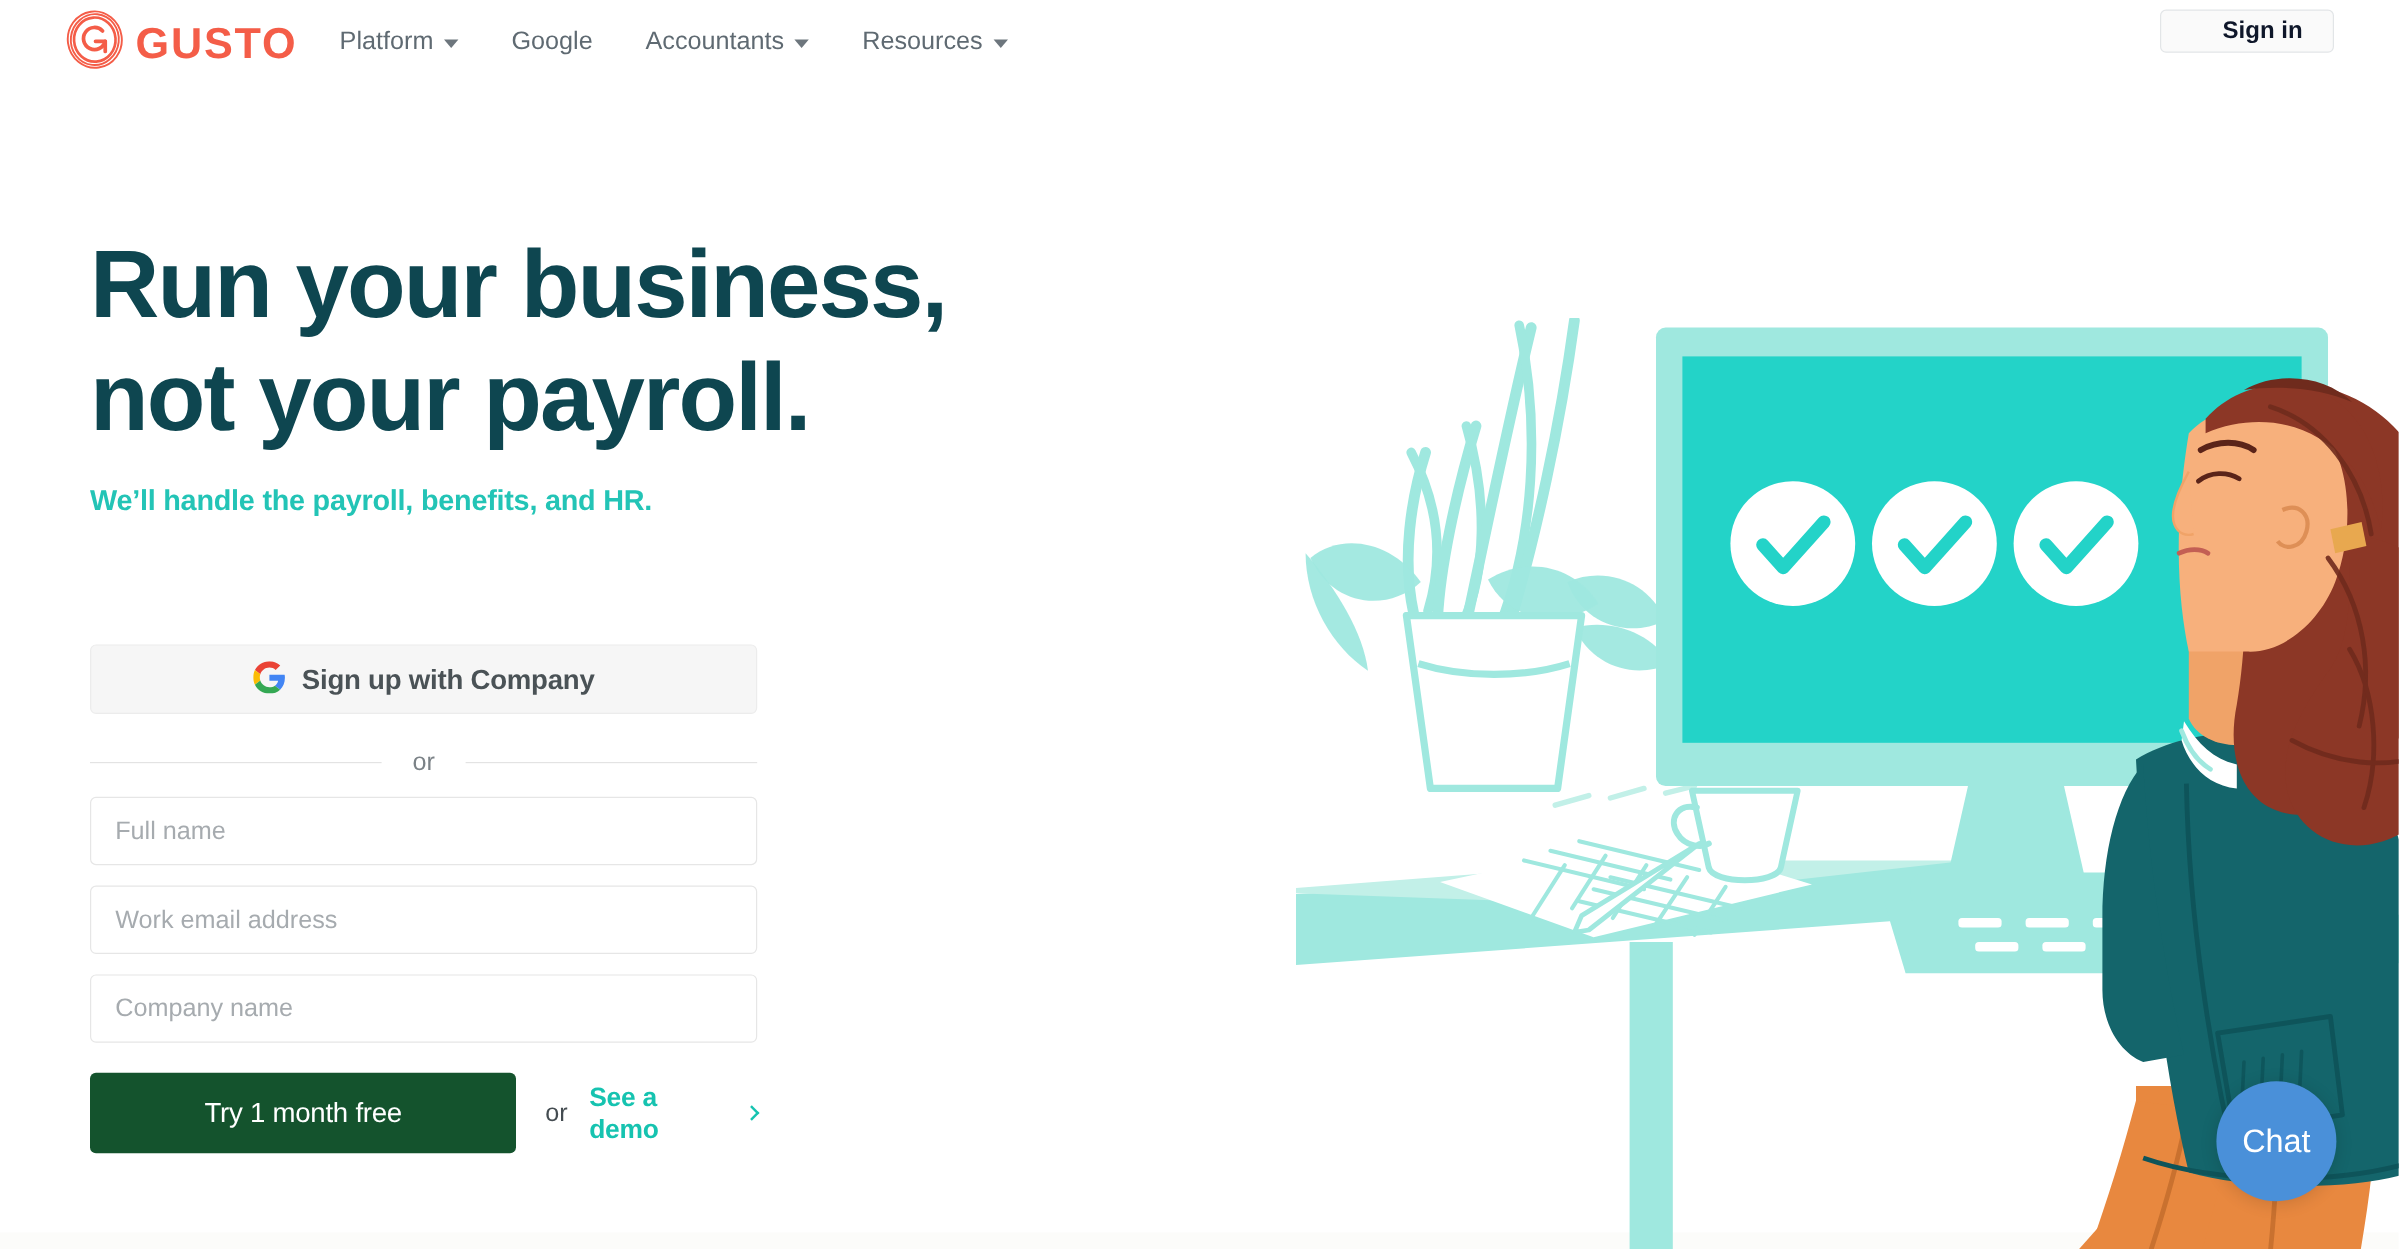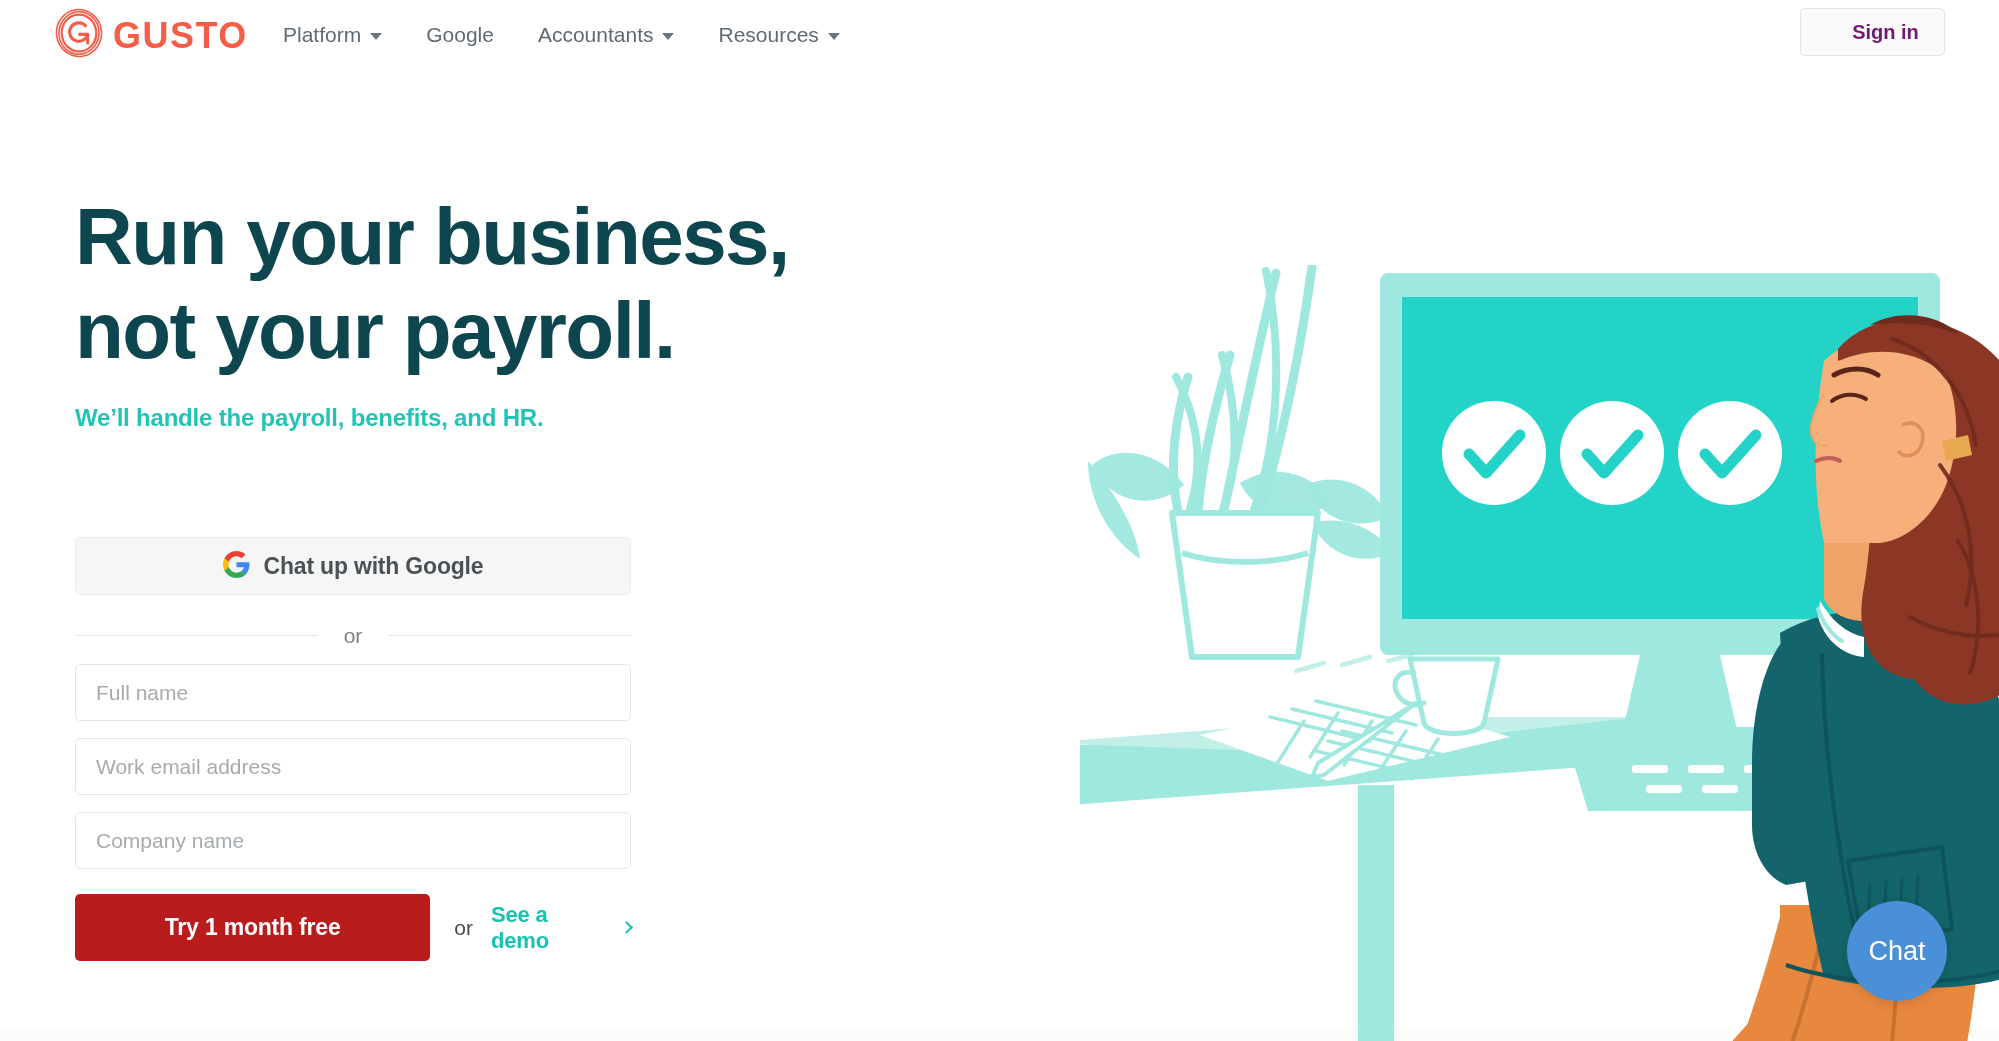--- a/index.html
+++ b/index.html
@@ -96,25 +96,25 @@
     border-top: 7px solid #6d767d;
     display: inline-block;
     margin-top: 3px;
   }
 
   .signin-btn {
     position: absolute;
     right: 54px;
     top: 8px;
     width: 145px;
-    height: 48px;
+    height: 36px;
     border: 1px solid #e2e5e7;
     border-radius: 5px;
     background: #fafafa;
-    color: #701a75;
+    color: #0f172a;
     font-family: "Liberation Sans", sans-serif;
     font-size: 20px;
     font-weight: 700;
     cursor: pointer;
     display: flex;
     align-items: center;
     justify-content: center;
     padding-left: 26px;
   }
 
@@ -219,27 +219,27 @@
 
   .cta-row {
     margin-top: 25px;
     display: flex;
     align-items: center;
     gap: 0;
   }
   .try-btn {
     width: 356px;
     height: 67px;
-    background: #b91c1c;
+    background: #14532d;
     border: none;
     border-radius: 5px;
     color: #ffffff;
     font-family: "Liberation Sans", sans-serif;
     font-size: 23px;
-    font-weight: 700;
+    font-weight: 400;
     letter-spacing: -0.2px;
     cursor: pointer;
     display: flex;
     align-items: center;
     justify-content: center;
   }
 
   .or-inline {
     margin-left: 24px;
     font-size: 21px;
@@ -357,21 +357,21 @@
 
     <button class="google-btn">
       <span>
         <svg width="27" height="27" viewBox="0 0 48 48" aria-hidden="true">
           <path fill="#EA4335" d="M24 9.5c3.54 0 6.71 1.22 9.21 3.6l6.85-6.85C35.9 2.38 30.47 0 24 0 14.62 0 6.51 5.38 2.56 13.22l7.98 6.19C12.43 13.72 17.74 9.5 24 9.5z"></path>
           <path fill="#4285F4" d="M46.98 24.55c0-1.57-.15-3.09-.38-4.55H24v9.02h12.94c-.58 2.96-2.26 5.48-4.78 7.18l7.73 6c4.51-4.18 7.09-10.36 7.09-17.65z"></path>
           <path fill="#FBBC05" d="M10.53 28.59c-.48-1.45-.76-2.99-.76-4.59s.27-3.14.76-4.59l-7.98-6.19C.92 16.46 0 20.12 0 24c0 3.88.92 7.54 2.56 10.78l7.97-6.19z"></path>
           <path fill="#34A853" d="M24 48c6.48 0 11.93-2.13 15.89-5.81l-7.73-6c-2.15 1.45-4.92 2.3-8.16 2.3-6.26 0-11.57-4.22-13.47-9.91l-7.98 6.19C6.51 42.62 14.62 48 24 48z"></path>
         </svg>
       </span>
-      <span class="label">Chat up with Google</span>
+      <span class="label">Sign up with Company</span>
     </button>
 
     <div class="or-row">
       <span class="rule left"></span>
       <span class="rule right"></span>
       <span class="or-text">or</span>
     </div>
 
     <input class="field" type="text" placeholder="Full name" style="">
 

